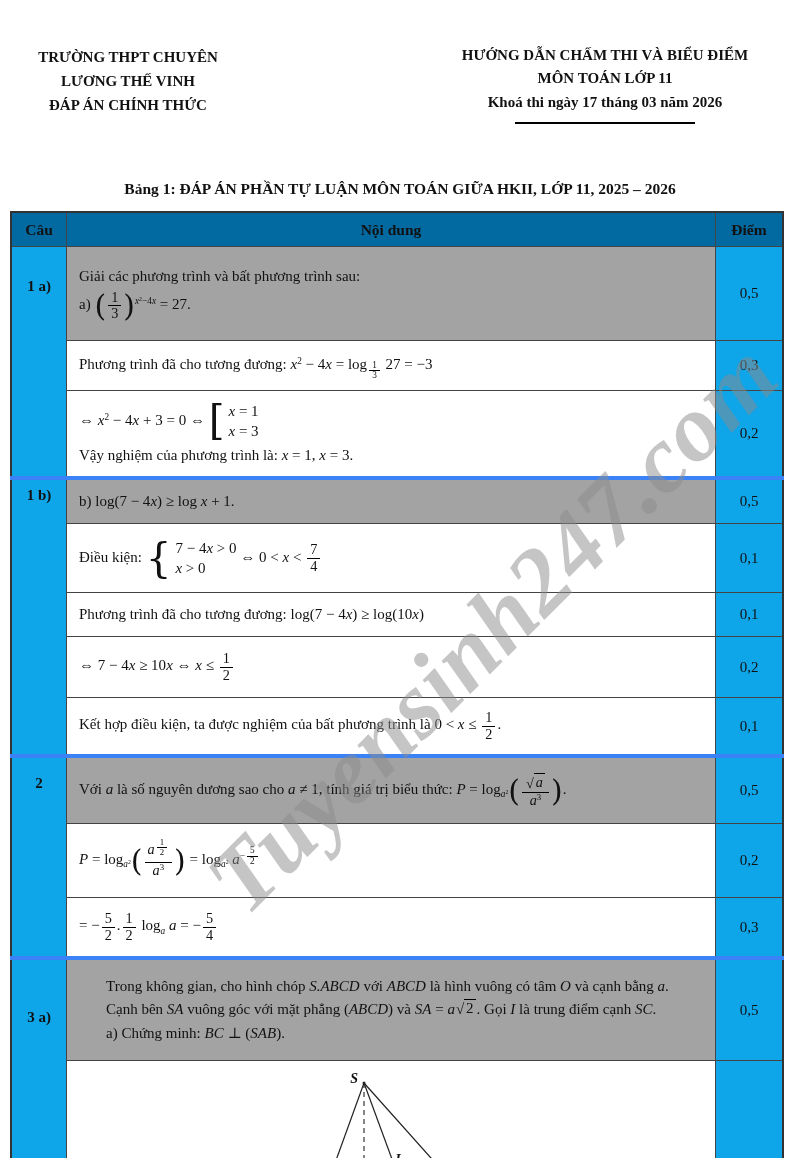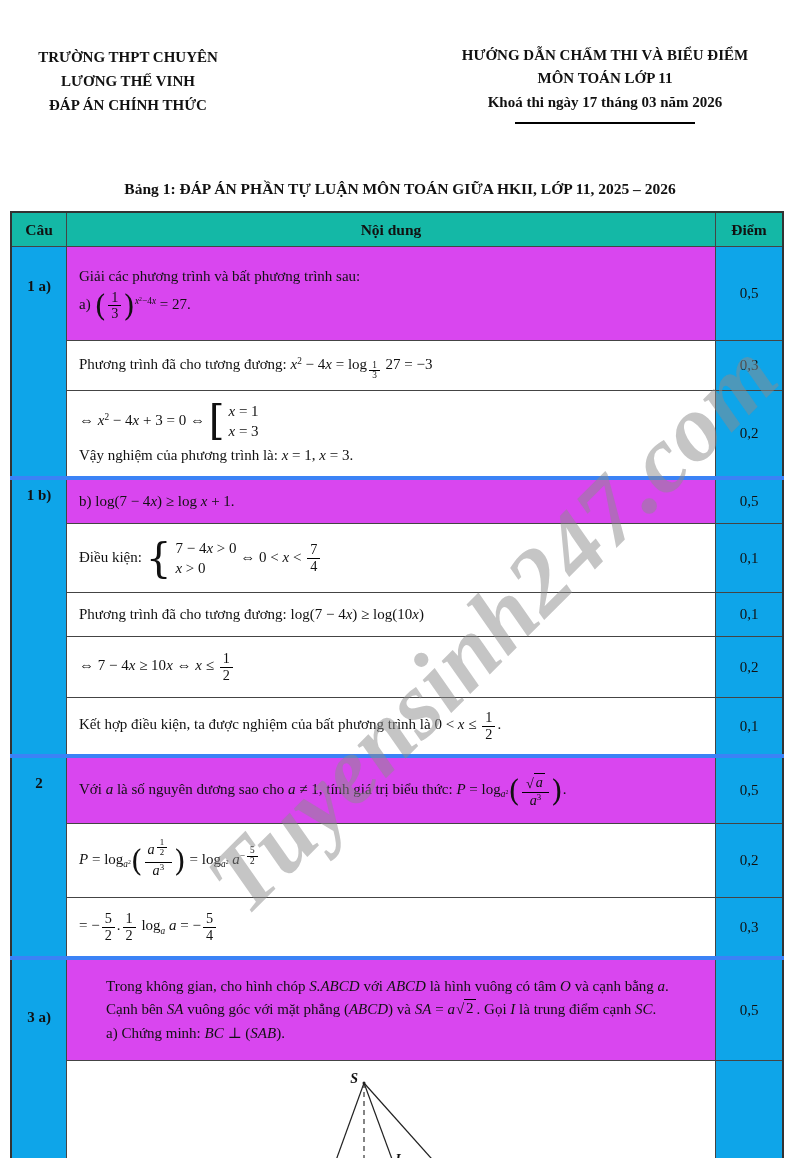--- a/index.html
+++ b/index.html
@@ -16,25 +16,25 @@
   
   .tbl-title{position:absolute;left:0;top:141px;width:100%;text-align:center;
              font-weight:bold;font-size:15.5px;}
 
   
   table.ans{position:absolute;left:10px;top:172px;width:774px;border-collapse:collapse;
             table-layout:fixed;font-size:15px;}
   table.ans{border:2px solid #333;}
   table.ans th,table.ans td{border:1px solid #444;}
   tr.group-start td{border-top:4px solid #3b82f6;}
-  thead th{background:#14b8a6;height:31px;font-weight:bold;font-size:15.5px;text-align:center;}
+  thead th{background:#0369a1;height:31px;font-weight:bold;font-size:15.5px;text-align:center;}
   th.c-cau{width:52px;} th.c-diem{width:64px;}
   td.cau{vertical-align:top;text-align:center;font-weight:bold;background:#0ea5e9;}
   td.content{padding:4px 12px;vertical-align:middle;line-height:1.5;background:#fff;}
-  td.content.shaded{background:#d946ef;}
+  td.content.shaded{background:#a3a3a3;}
   td.score{text-align:center;vertical-align:middle;background:#0ea5e9;}
   .line{margin:2px 0;}
 
   
   .m{font-style:italic;}
   .sup{font-size:.62em;position:relative;top:-.55em;line-height:0;}
   .sub{font-size:.62em;position:relative;top:.38em;line-height:0;}
   .frac{display:inline-flex;flex-direction:column;vertical-align:middle;text-align:center;
         font-size:.95em;line-height:1.08;margin:0 2px;}
   .frac .num{border-bottom:1px solid #000;padding:0 3px;}

